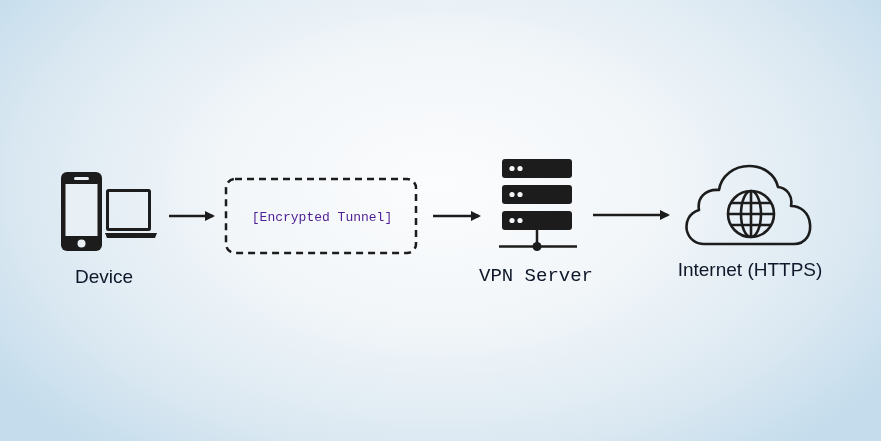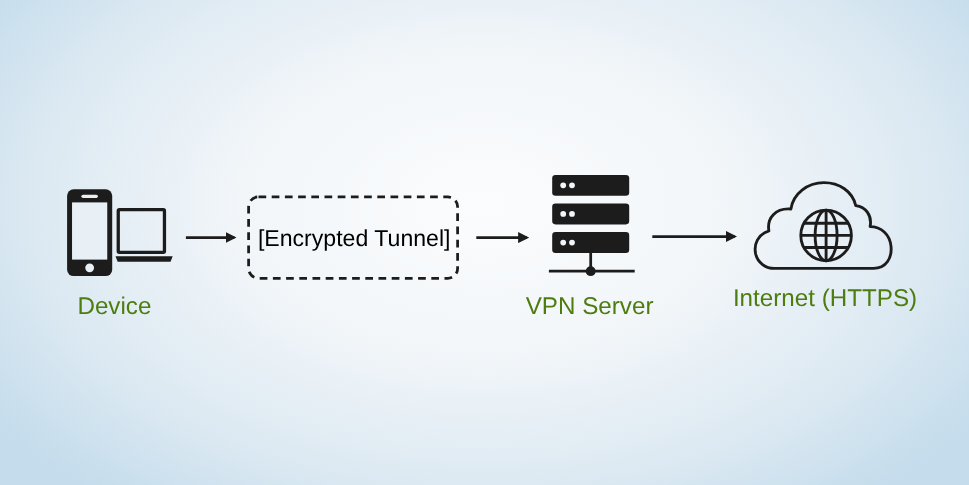--- a/index.html
+++ b/index.html
@@ -4,26 +4,26 @@
 <style>
   html, body { margin: 0; padding: 0; }
   body {
     width: 881px; height: 441px; overflow: hidden; position: relative;
     background: radial-gradient(ellipse 62% 78% at 50% 42%, #fbfcfd 0%, #f2f6f9 40%, #dce9f2 75%, #c4dcec 100%);
     font-family: "Liberation Sans", sans-serif;
     color: #222;
   }
   #stage { position: absolute; left: 0; top: 0; width: 881px; height: 441px; }
   .label {
-    position: absolute; font-size: 22px; color: #4d7c0f;
+    position: absolute; font-size: 19px; color: #0f172a;
     white-space: nowrap; transform: translateX(-50%); line-height: 1;
   }
   .tunnel-text {
-    position: absolute; font-size: 21px; color: #000000;
-    white-space: nowrap; transform: translate(-50%, -50%); line-height: 1;
+    position: absolute; font-size: 13px; color: #4c1d95;
+    white-space: nowrap; transform: translate(-50%, -50%); line-height: 1; font-family: Liberation Mono, monospace;
   }
 </style>
 </head>
 <body>
 
 <div id="stage">
   <svg width="881" height="441" viewBox="0 0 881 441" style="position:absolute;left:0;top:0;">
     <defs>
       <marker id="ah" markerWidth="10" markerHeight="10" refX="8" refY="5" orient="auto" markerUnits="userSpaceOnUse">
         <path d="M0,0 L10,5 L0,10 Z" fill="#1c1c1c"></path>
@@ -74,15 +74,15 @@
         <line x1="751" y1="191" x2="751" y2="237"></line>
         <line x1="728" y1="214" x2="774" y2="214"></line>
         <line x1="731" y1="203" x2="771" y2="203"></line>
         <line x1="731" y1="225" x2="771" y2="225"></line>
       </g>
     </g>
   </svg>
 
   <div class="label" style="left:104px; top:267px;">Device</div>
   <div class="tunnel-text" style="left:322px; top:217px;">[Encrypted Tunnel]</div>
-  <div class="label" style="left:536px; top:267px;">VPN Server</div>
+  <div class="label" style="left:536px; top:267px;font-family:Liberation Mono, monospace;">VPN Server</div>
   <div class="label" style="left:750px; top:260px;">Internet (HTTPS)</div>
 </div>
 
 </body></html>

